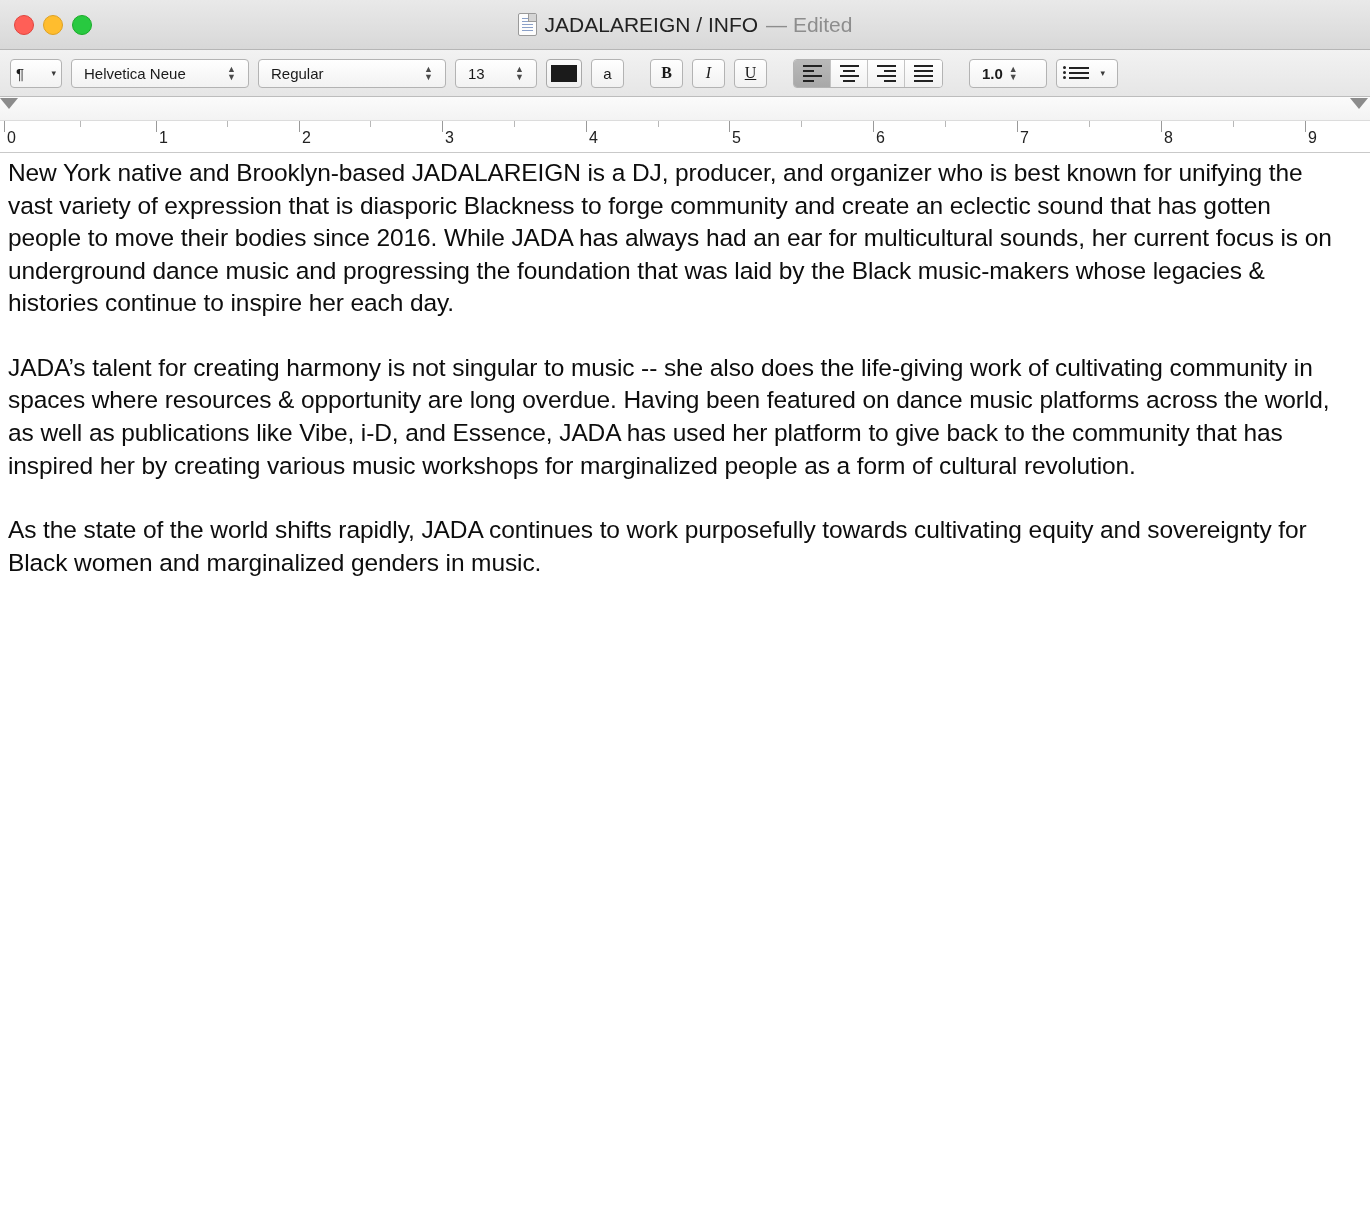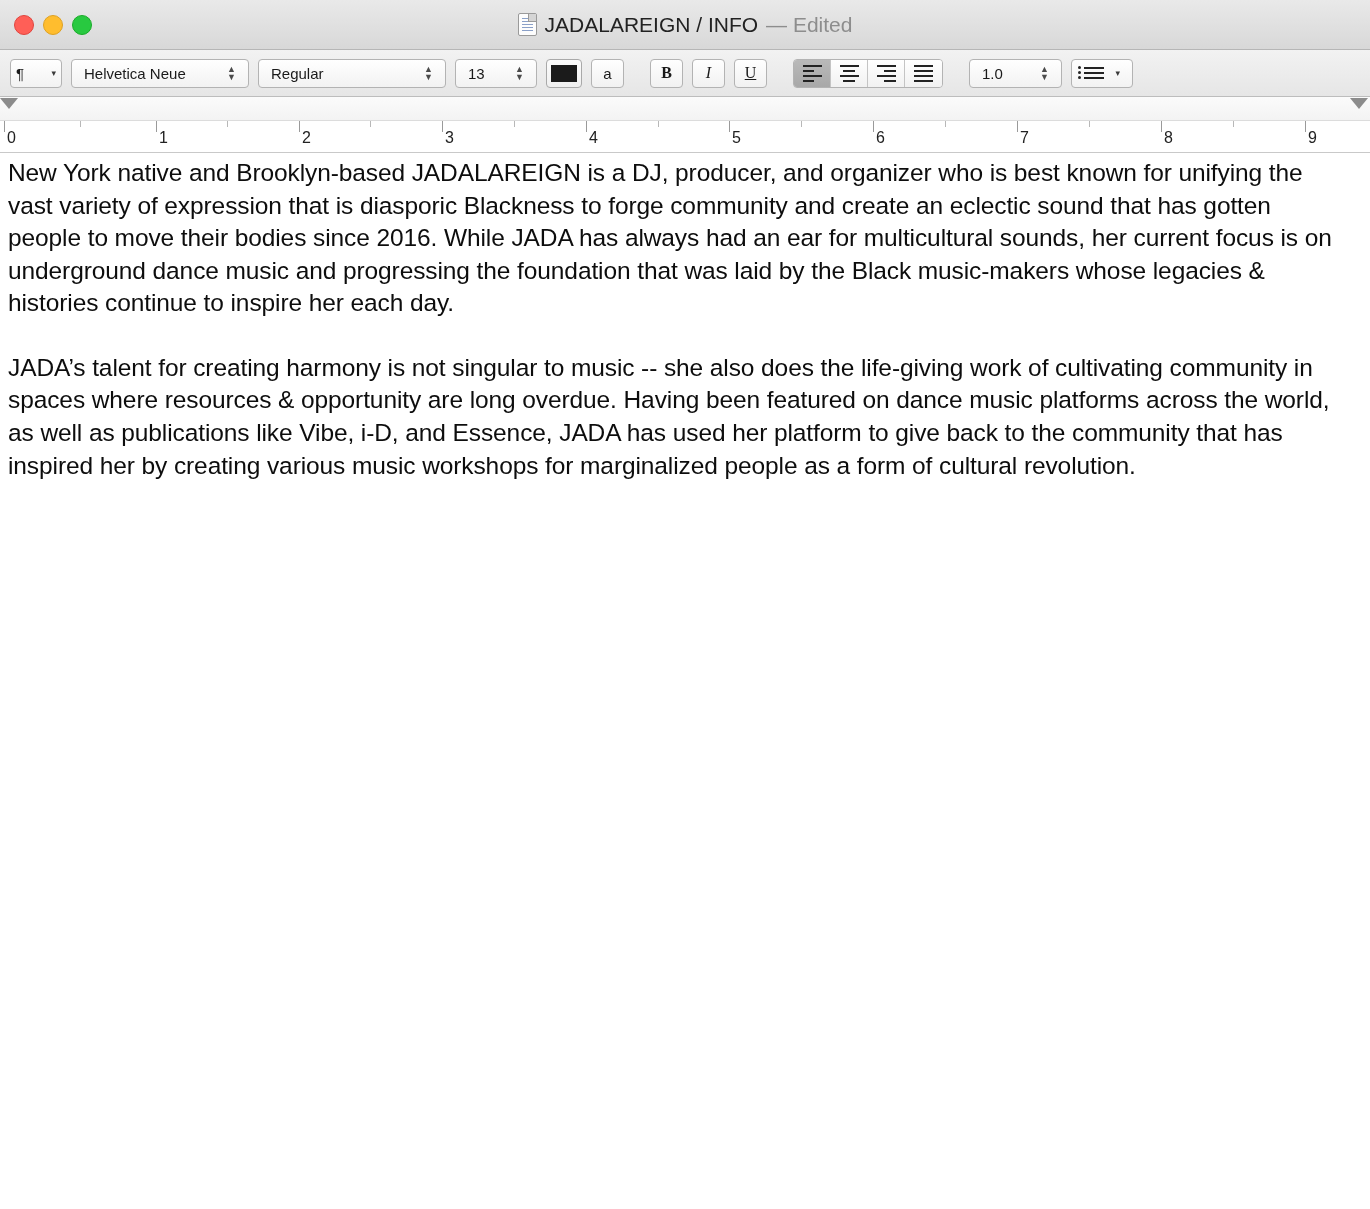--- a/index.html
+++ b/index.html
@@ -104,21 +104,21 @@
   }
   .stepper span {
     font-size: 9px;
     line-height: 8px;
     color: #4a4a4a;
   }
   .para-ctl { width: 52px; justify-content: space-between; padding: 0 5px; }
   .font-ctl { width: 178px; justify-content: space-between; }
   .style-ctl { width: 188px; justify-content: space-between; }
   .size-ctl { width: 82px; justify-content: space-between; }
-  .spacing-ctl { width: 93px; justify-content: space-between; }
+  .spacing-ctl { width: 78px; justify-content: flex-start; font-weight: bold; }
   .list-ctl { width: 62px; justify-content: space-between; }
 
   .color-swatch {
     width: 36px; height: 29px;
     border: 1px solid #a9a9a9;
     border-radius: 4px;
     background: linear-gradient(to bottom,#fcfcfc,#efefef);
     display: flex; align-items: center; justify-content: center;
   }
   .color-swatch i {
@@ -392,13 +392,14 @@
       <span class="ticklabel" style="left:1161px">8</span>
     <span class="tick minor" style="left:1233px"></span>
     <span class="tick" style="left:1305px"></span>
       <span class="ticklabel" style="left:1305px">9</span>
   </div>
 </div>
 
 <div class="doc">
   <p>New York native and Brooklyn-based JADALAREIGN is a DJ, producer, and organizer who is best known for unifying the vast variety of expression that is diasporic Blackness to forge community and create an eclectic sound that has gotten people to move their bodies since 2016. While JADA has always had an ear for multicultural sounds, her current focus is on underground dance music and progressing the foundation that was laid by the Black music-makers whose legacies &amp; histories continue to inspire her each day.</p>
   <p>JADA’s talent for creating harmony is not singular to music -- she also does the life-giving work of cultivating community in spaces where resources &amp; opportunity are long overdue. Having been featured on dance music platforms across the world, as well as publications like Vibe, i-D, and Essence, JADA has used her platform to give back to the community that has inspired her by creating various music workshops for marginalized people as a form of cultural revolution.</p>
+  <p>As the state of the world shifts rapidly, JADA continues to work purposefully towards cultivating equity and sovereignty for Black women and marginalized genders in music.</p>
 </div>
 
 </body></html>

